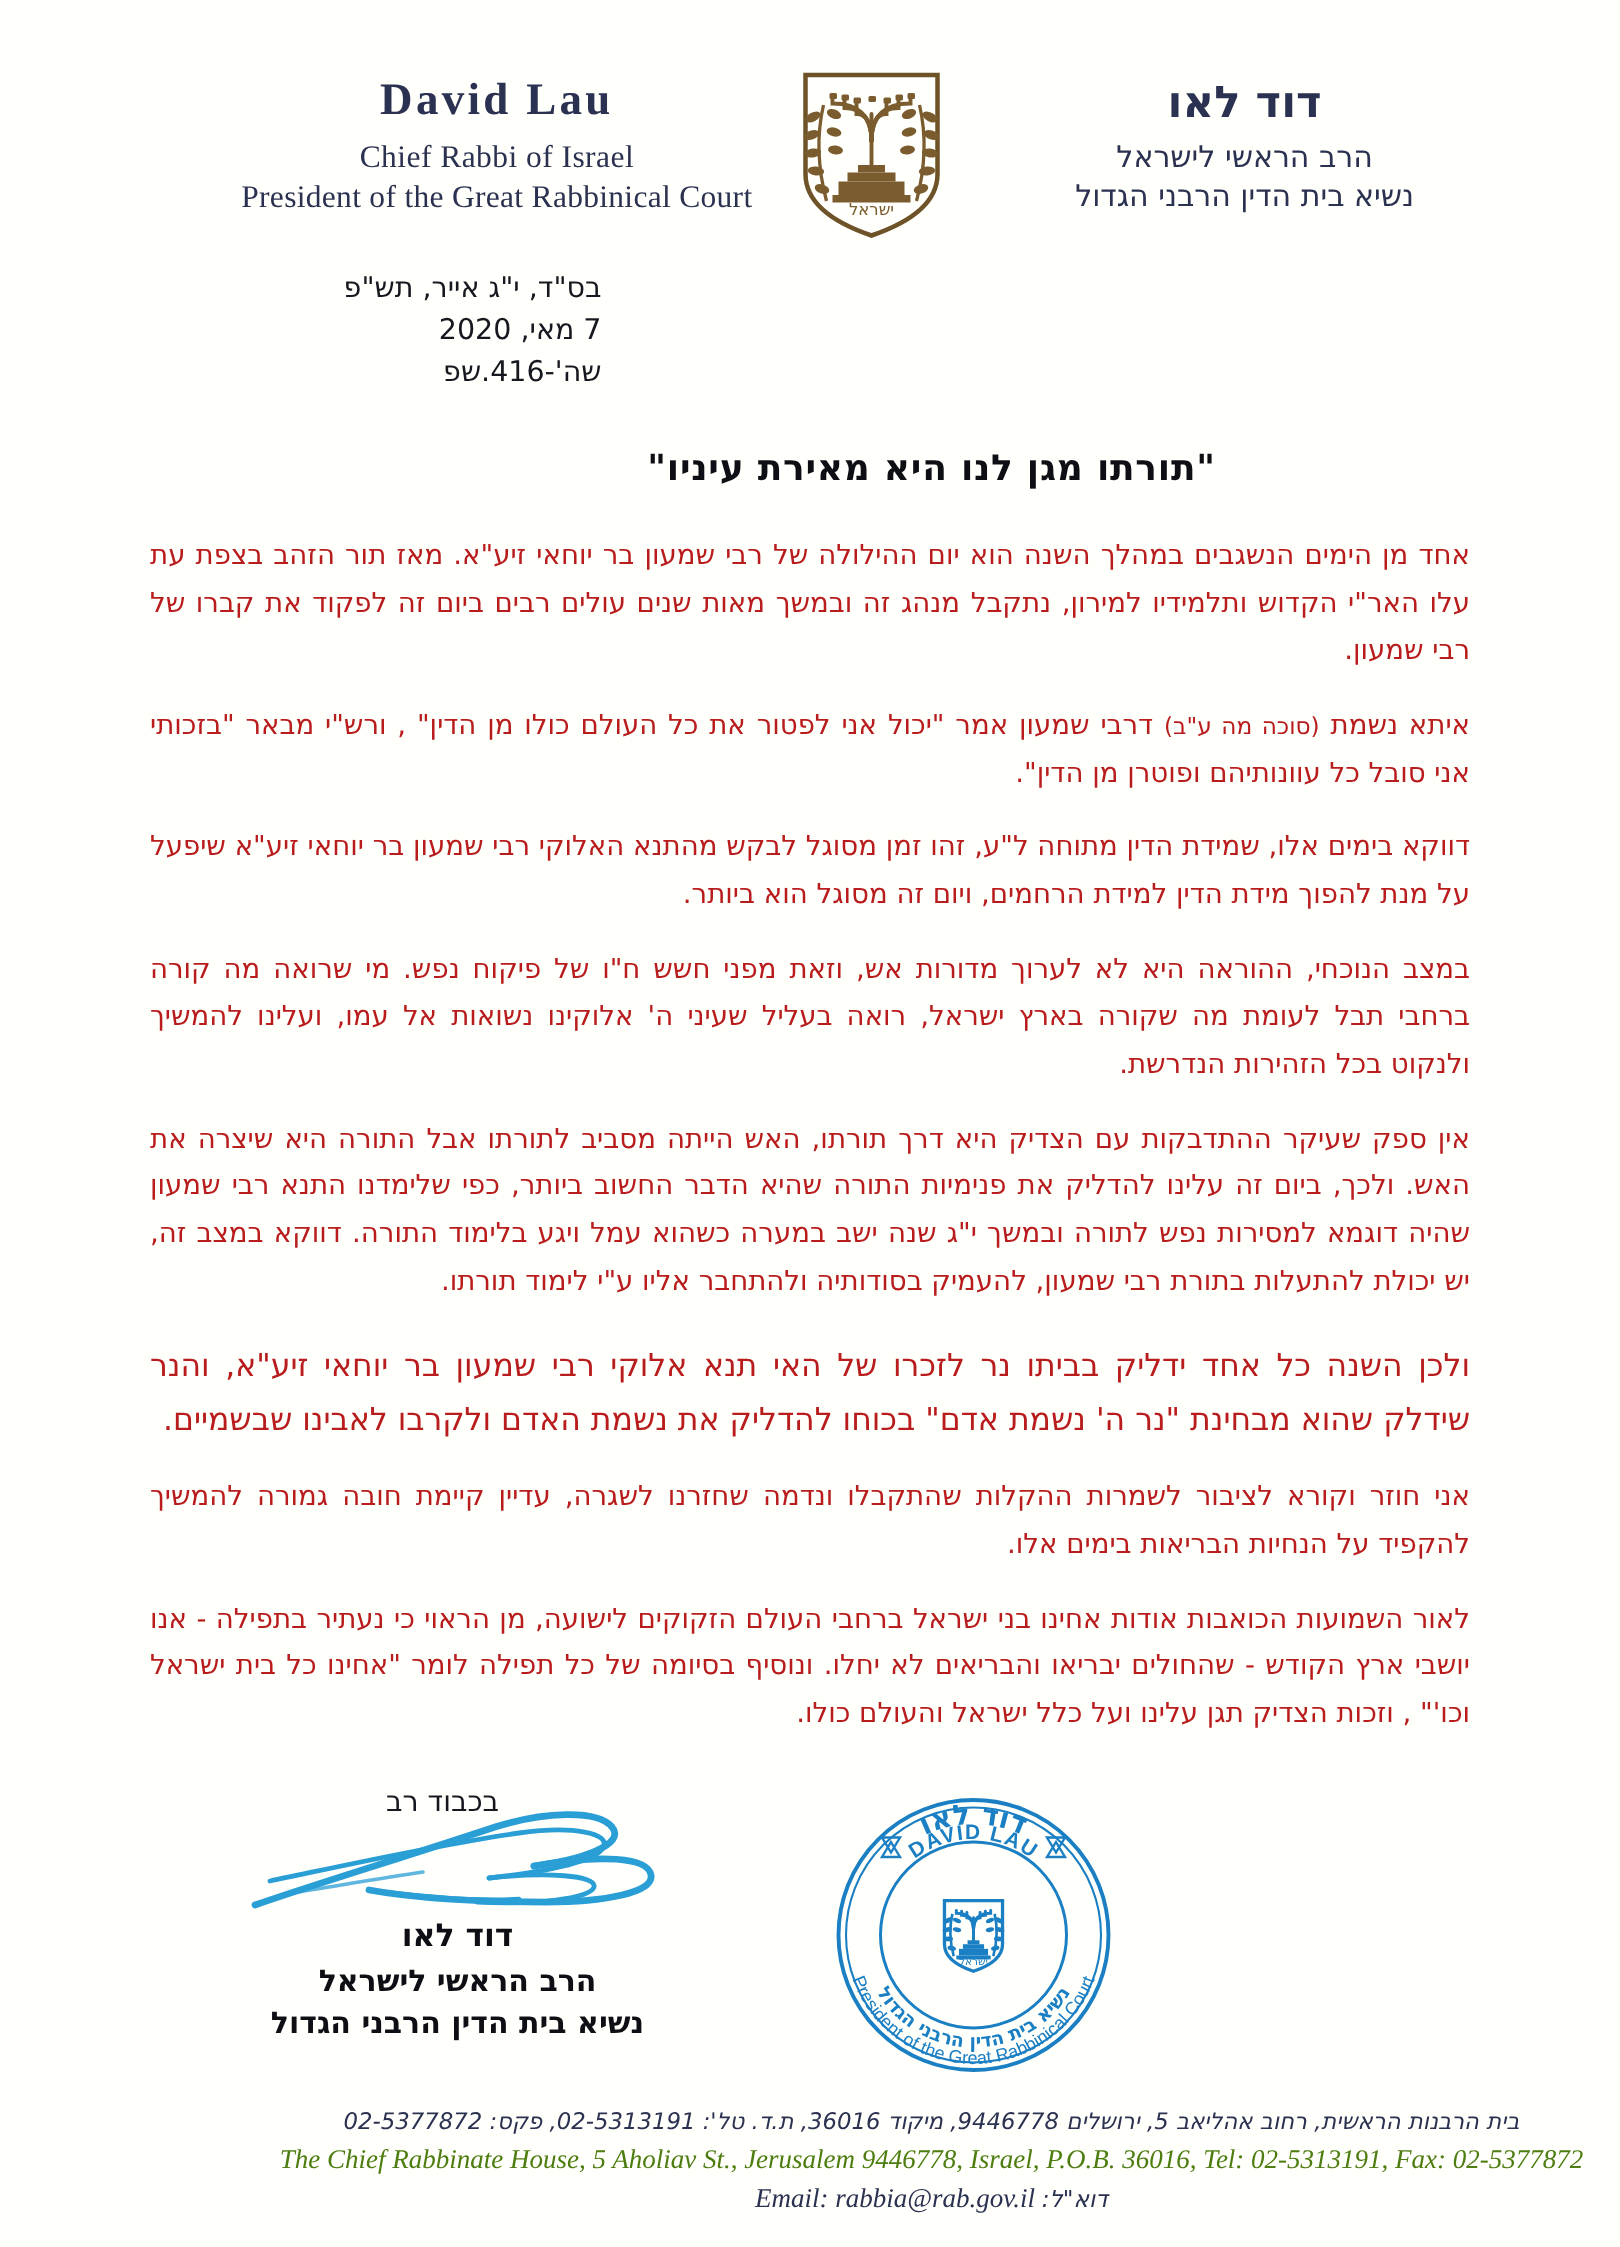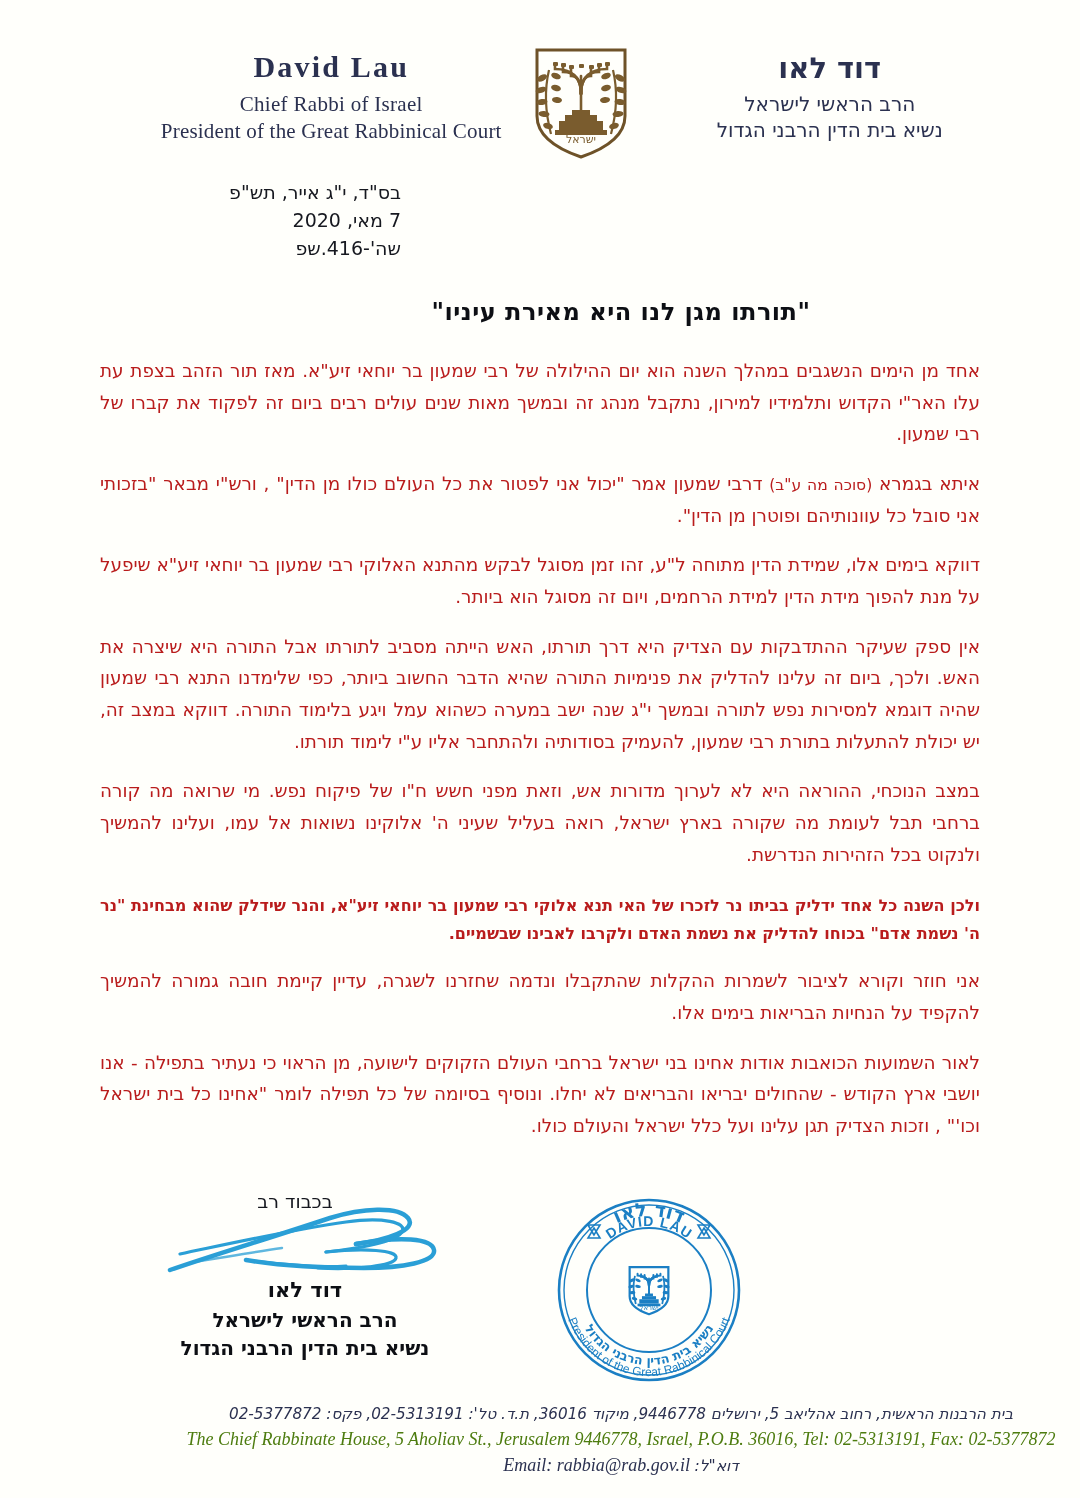--- a/index.html
+++ b/index.html
@@ -129,22 +129,22 @@
   .para {
     font-family: "DejaVu Sans", "Liberation Sans", sans-serif;
     font-size: 18.4px;
     line-height: 1.72;
     color: #b91c1c;
     margin: 0 0 18px 0;
     text-align: justify;
     text-align-last: right;
   }
   .para.bold {
-    font-weight: bold;
-    font-size: 16px;
+    font-weight: normal;
+    font-size: 21px;
     margin-top: 22px;
   }
   .para .cite {
     font-size: 15.5px;
   }
 
   
   .sig-block {
     position: absolute;
     top: 1190px;
@@ -308,24 +308,24 @@
   <div class="datebox">
     <div class="dl">בס"ד, י"ג אייר, תש"פ</div>
     <div class="dl">7 מאי, 2020</div>
     <div class="dl">שה'-416.שפ</div>
   </div>
 
   <div class="doc-title">"תורתו מגן לנו היא מאירת עיניו"</div>
 
   <div class="body-wrap">
     <p class="para">אחד מן הימים הנשגבים במהלך השנה הוא יום ההילולה של רבי שמעון בר יוחאי זיע"א. מאז תור הזהב בצפת עת עלו האר"י הקדוש ותלמידיו למירון, נתקבל מנהג זה ובמשך מאות שנים עולים רבים ביום זה לפקוד את קברו של רבי שמעון.</p>
-    <p class="para"><span>איתא בגמרא </span><span class="cite">(סוכה מה ע"ב)</span><span> דרבי שמעון אמר "יכול אני לפטור את כל העולם כולו מן הדין" , ורש"י מבאר "בזכותי אני סובל כל עוונותיהם ופוטרן מן הדין".</span></p>
+    <p class="para"><span>איתא נשמת </span><span class="cite">(סוכה מה ע"ב)</span><span> דרבי שמעון אמר "יכול אני לפטור את כל העולם כולו מן הדין" , ורש"י מבאר "בזכותי אני סובל כל עוונותיהם ופוטרן מן הדין".</span></p>
     <p class="para">דווקא בימים אלו, שמידת הדין מתוחה ל"ע, זהו זמן מסוגל לבקש מהתנא האלוקי רבי שמעון בר יוחאי זיע"א שיפעל על מנת להפוך מידת הדין למידת הרחמים, ויום זה מסוגל הוא ביותר.</p>
+    <p class="para">במצב הנוכחי, ההוראה היא לא לערוך מדורות אש, וזאת מפני חשש ח"ו של פיקוח נפש. מי שרואה מה קורה ברחבי תבל לעומת מה שקורה בארץ ישראל, רואה בעליל שעיני ה' אלוקינו נשואות אל עמו, ועלינו להמשיך ולנקוט בכל הזהירות הנדרשת.</p>
     <p class="para">אין ספק שעיקר ההתדבקות עם הצדיק היא דרך תורתו, האש הייתה מסביב לתורתו אבל התורה היא שיצרה את האש. ולכך, ביום זה עלינו להדליק את פנימיות התורה שהיא הדבר החשוב ביותר, כפי שלימדנו התנא רבי שמעון שהיה דוגמא למסירות נפש לתורה ובמשך י"ג שנה ישב במערה כשהוא עמל ויגע בלימוד התורה. דווקא במצב זה, יש יכולת להתעלות בתורת רבי שמעון, להעמיק בסודותיה ולהתחבר אליו ע"י לימוד תורתו.</p>
-    <p class="para">במצב הנוכחי, ההוראה היא לא לערוך מדורות אש, וזאת מפני חשש ח"ו של פיקוח נפש. מי שרואה מה קורה ברחבי תבל לעומת מה שקורה בארץ ישראל, רואה בעליל שעיני ה' אלוקינו נשואות אל עמו, ועלינו להמשיך ולנקוט בכל הזהירות הנדרשת.</p>
     <p class="para bold">ולכן השנה כל אחד ידליק בביתו נר לזכרו של האי תנא אלוקי רבי שמעון בר יוחאי זיע"א, והנר שידלק שהוא מבחינת "נר ה' נשמת אדם" בכוחו להדליק את נשמת האדם ולקרבו לאבינו שבשמיים.</p>
     <p class="para">אני חוזר וקורא לציבור לשמרות ההקלות שהתקבלו ונדמה שחזרנו לשגרה, עדיין קיימת חובה גמורה להמשיך להקפיד על הנחיות הבריאות בימים אלו.</p>
     <p class="para">לאור השמועות הכואבות אודות אחינו בני ישראל ברחבי העולם הזקוקים לישועה, מן הראוי כי נעתיר בתפילה - אנו יושבי ארץ הקודש - שהחולים יבריאו והבריאים לא יחלו. ונוסיף בסיומה של כל תפילה לומר "אחינו כל בית ישראל וכו'" , וזכות הצדיק תגן עלינו ועל כלל ישראל והעולם כולו.</p>
   </div>
 
   <div class="sig-block">
     <div class="sig-inner">
       <div class="sig-regards">בכבוד רב</div>
       <svg class="sig-scribble" viewBox="0 0 330 78">
         <g fill="none" stroke="#2a9fd6" stroke-linecap="round" stroke-linejoin="round">

